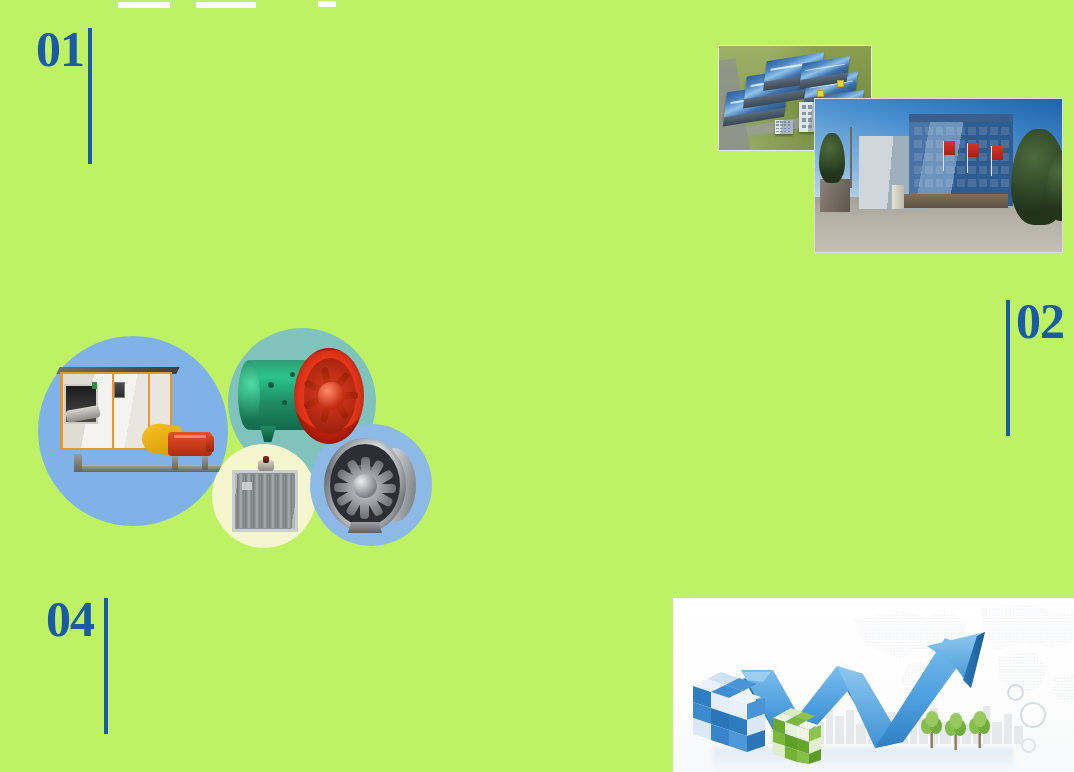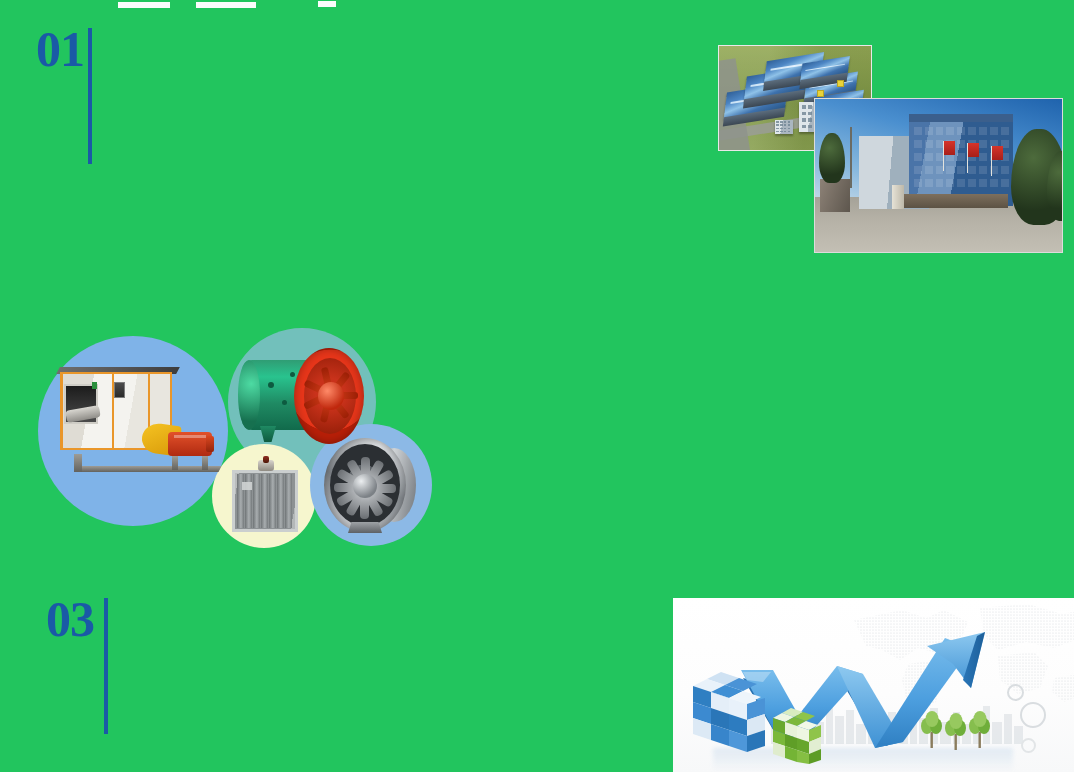--- a/index.html
+++ b/index.html
@@ -1,19 +1,19 @@
 <!DOCTYPE html>
 <html><head>
 <meta charset="utf-8">
 <style>
   html,body{margin:0;padding:0;background:#ffffff;}
   body{width:1074px;height:772px;position:relative;overflow:hidden;
        font-family:"Liberation Sans","DejaVu Sans",sans-serif;}
 
-  .stage{position:absolute;left:0;top:0;width:1074px;height:772px;background:#22c55e;}
+  .stage{position:absolute;left:0;top:0;width:1074px;height:772px;background:#bef264;}
 
   
   .ghost{position:absolute;background:#fcfcfc;}
   .ghost.g1{left:118px;top:2px;width:52px;height:6px;}
   .ghost.g2{left:196px;top:2px;width:60px;height:6px;}
   .ghost.g3{left:318px;top:1px;width:18px;height:6px;}
 
   
   .marker{position:absolute;display:flex;align-items:flex-start;}
   .marker .num{
@@ -244,23 +244,27 @@
 
   <div class="ghost g1"></div>
   <div class="ghost g2"></div>
   <div class="ghost g3"></div>
 
   <div class="marker" id="marker-01">
     <span class="num">01</span>
     <span class="rule"></span>
   </div>
 
+  <div class="marker" id="marker-02">
+    <span class="rule"></span>
+    <span class="num">02</span>
+  </div>
 
   <div class="marker" id="marker-03">
-    <span class="num">03</span>
+    <span class="num">04</span>
     <span class="rule"></span>
   </div>
 
   <div id="factory-render">
     <div class="ground"></div>
     <div class="road r1"></div>
     <div class="road r2"></div>
     <div id="render-sheds">
         <div class="shed" style="left: 6px; top: 42px; width: 62px; height: 26px; transform: rotate(-9deg) skewX(-16deg);">
           <div class="roof"></div>

